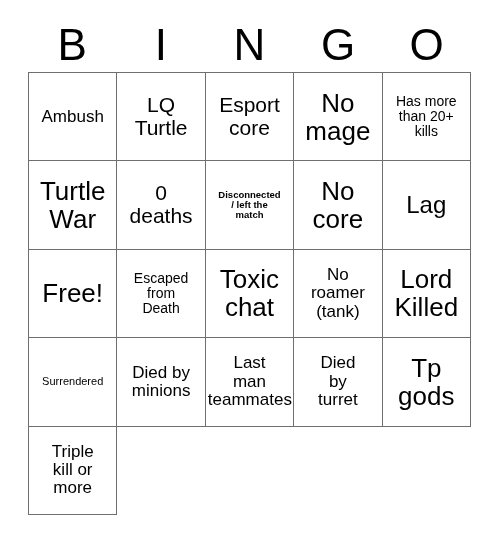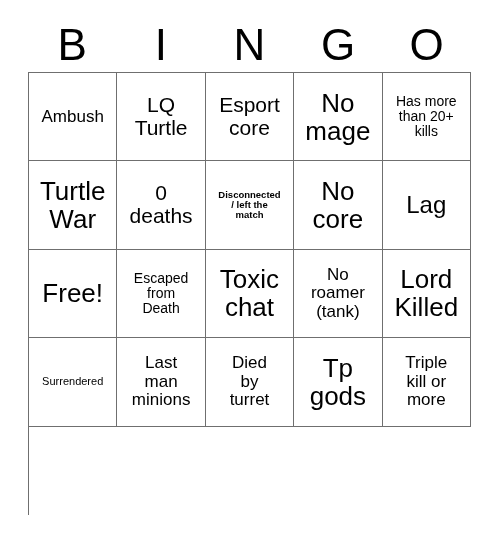--- a/index.html
+++ b/index.html
@@ -158,23 +158,27 @@
 (tank)</span>
       </div>
     <div class="cell fs-xl">
         <span class="cell-text">Lord
 Killed</span>
       </div>
     <div class="cell fs-xs">
         <span class="cell-text">Surrendered</span>
       </div>
     <div class="cell fs-m">
+        <span class="cell-text">Died by
+minions</span>
+      </div>
+    <div class="cell fs-m">
         <span class="cell-text">Last
 man
-minions</span>
+teammates</span>
       </div>
 
     <div class="cell fs-m">
         <span class="cell-text">Died
 by
 turret</span>
       </div>
     <div class="cell fs-xl">
         <span class="cell-text">Tp
 gods</span>

